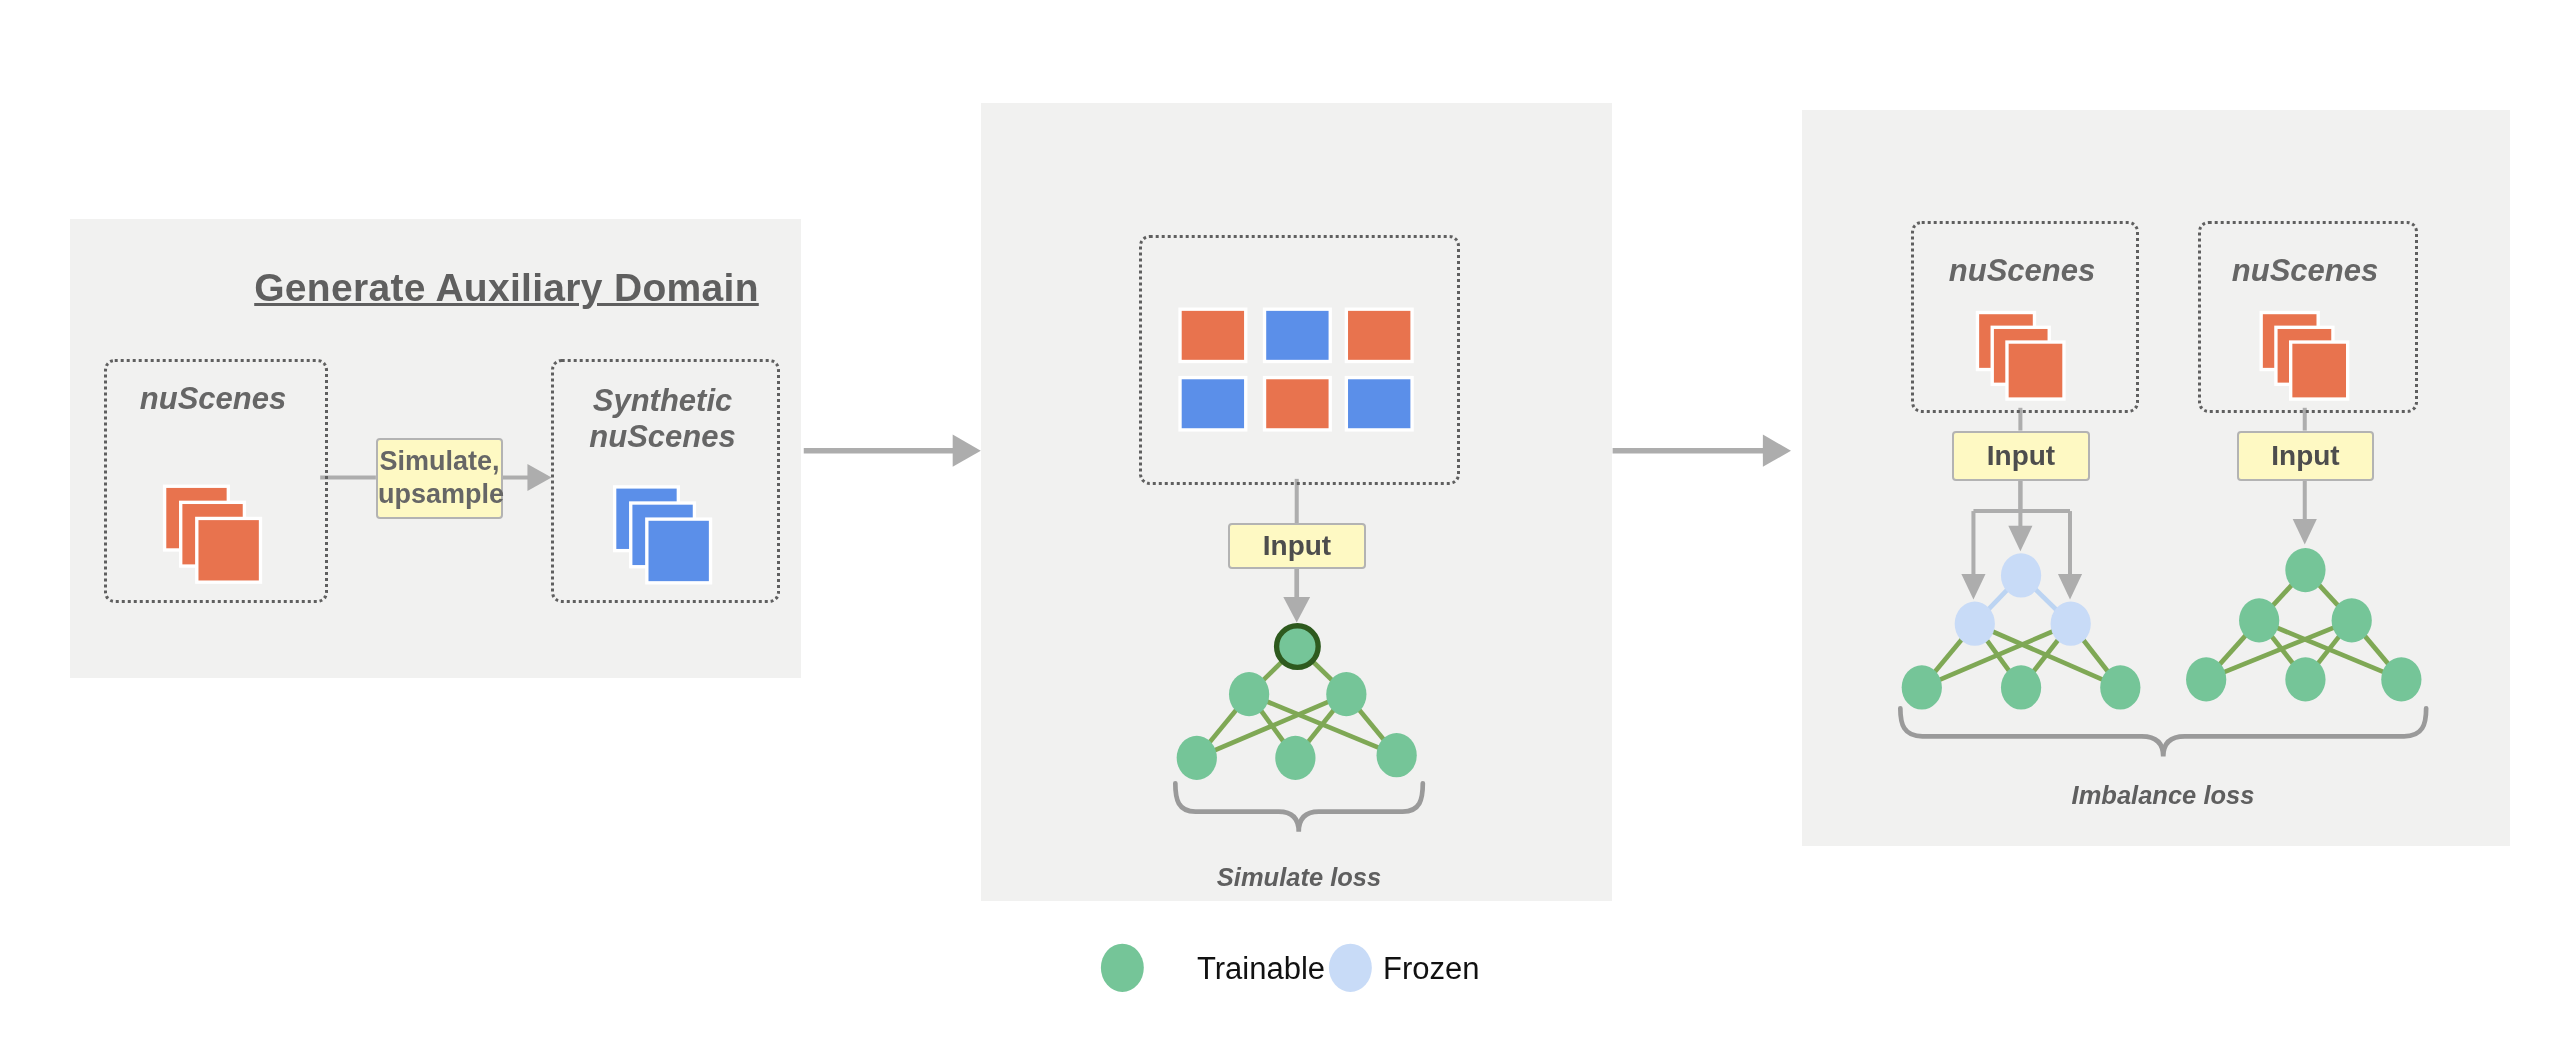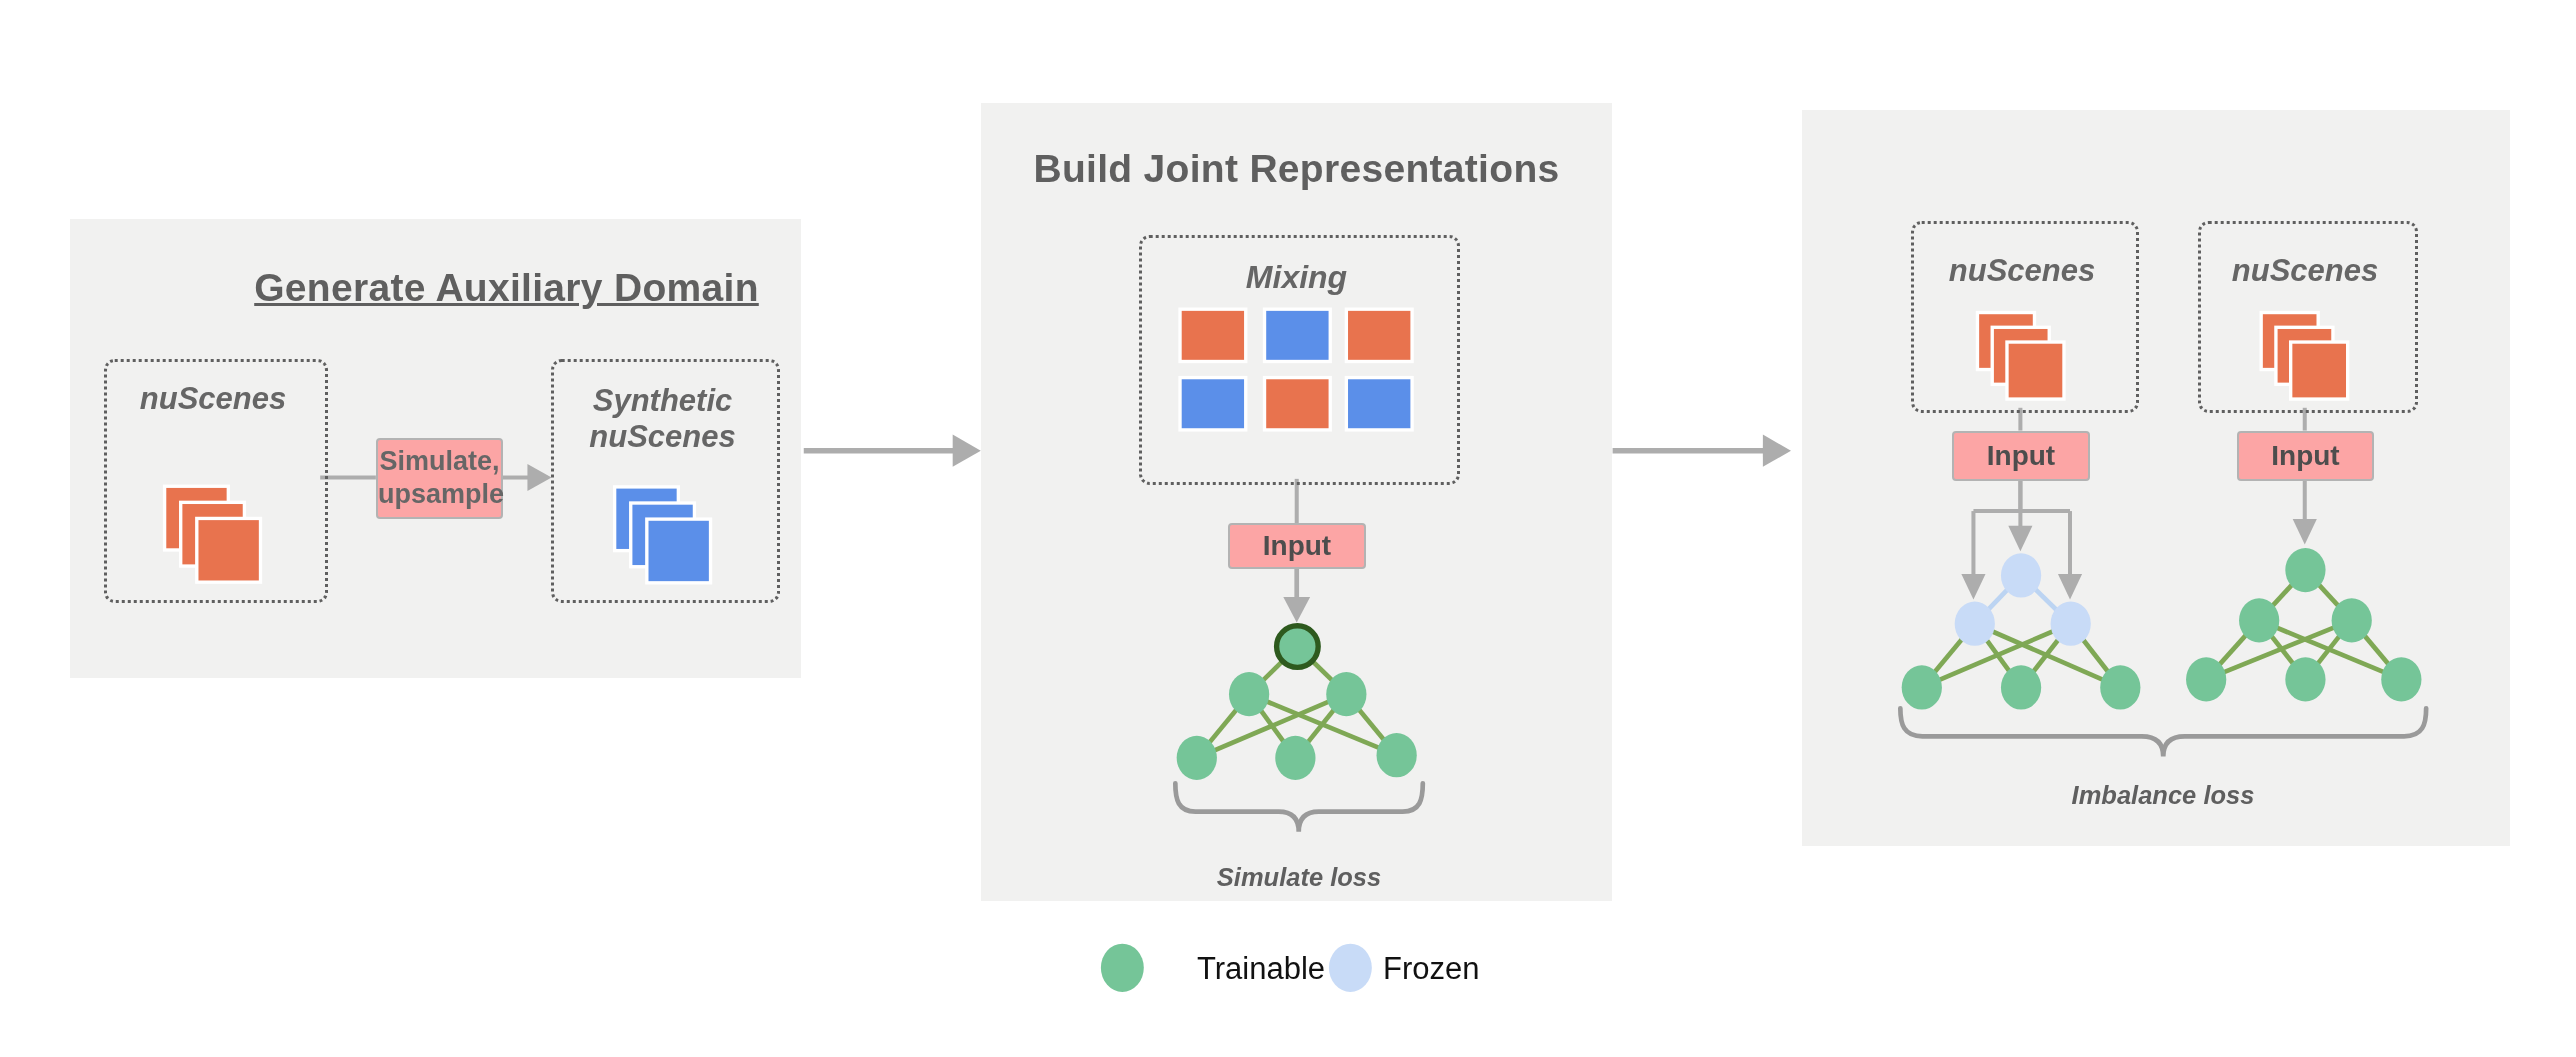--- a/index.html
+++ b/index.html
@@ -28,21 +28,21 @@
   #dotbox-mix{left:1139px;top:235px;width:315px;height:244px;}
   #dotbox-lp-left{left:1911px;top:221px;width:222px;height:186px;}
   #dotbox-lp-right{left:2198px;top:221px;width:214px;height:186px;}
   .dataset-label{position:absolute;text-align:center;font-style:italic;font-weight:bold;
           font-size:31px;line-height:36px;color:var(--label-gray,#666666);}
   #lbl-src{left:104px;top:381px;width:218px;}
   #lbl-syn{left:551px;top:383px;width:223px;}
   #lbl-mix{left:1139px;top:259px;width:315px;font-size:32px;}
   #lbl-lp-left{left:1911px;top:253px;width:222px;}
   #lbl-lp-right{left:2198px;top:253px;width:214px;}
-  .wbox{position:absolute;background:#fca5a5;border:2.7px solid var(--box-border,#B3B3B3);
+  .wbox{position:absolute;background:#fef9c3;border:2.7px solid var(--box-border,#B3B3B3);
         border-radius:4px;box-sizing:border-box;text-align:center;
         font-weight:bold;color:var(--label-gray,#666666);}
   #simbox{left:376px;top:438px;width:127px;height:81px;font-size:27px;line-height:33px;padding-top:4.7px;}
   .inputbox{font-size:28px;color:var(--input-gray,#4D4D4D);}
   #input-mid{left:1228px;top:523px;width:138px;height:46px;line-height:42px;}
   #input-lp-left{left:1952px;top:431px;width:138px;height:50px;line-height:46px;}
   #input-lp-right{left:2237px;top:431px;width:137px;height:50px;line-height:46px;}
   .lossline{position:absolute;text-align:center;font-style:italic;font-weight:bold;
         font-size:25.5px;color:var(--title-gray,#5F5F5F);margin-top:16px;}
   #loss-standard{left:1115px;top:847px;width:368px;}
@@ -204,34 +204,32 @@
       <ellipse cx="3580" cy="1013" rx="30" ry="33" style="fill:var(--green,#75C598)"></ellipse>
     </g>
 
     <path d="M 2833 1056 C 2833 1080 2838 1098 2866 1098 L 3193 1098 C 3210 1098 3225 1104 3225 1128 C 3225 1104 3240 1098 3257 1098 L 3584 1098 C 3612 1098 3617 1080 3617 1056" fill="none" style="stroke:var(--brace-gray,#9A9A9A)" stroke-width="7" stroke-linecap="round"></path>
 
     <ellipse cx="1673" cy="1443" rx="32" ry="36" style="fill:var(--green,#75C598)"></ellipse>
     <ellipse cx="2013" cy="1443" rx="32" ry="36" style="fill:var(--frozen-blue,#C8DBF7)"></ellipse>
   </svg>
 
   <div class="ptitle" id="p1-title">Generate Auxiliary Domain</div>
-  <div class="ptitle" id="p2-title">Build Joint Representations</div>
 
   <div class="dotbox" id="dotbox-src"></div>
   <div class="dotbox" id="dotbox-syn"></div>
   <div class="dotbox" id="dotbox-mix"></div>
   <div class="dotbox" id="dotbox-lp-left"></div>
   <div class="dotbox" id="dotbox-lp-right"></div>
 
   <div class="dataset-label" id="lbl-src">nuScenes</div>
   <div class="dataset-label" id="lbl-syn">
     <div>Synthetic</div>
     <div>nuScenes</div>
   </div>
-  <div class="dataset-label" id="lbl-mix">Mixing</div>
   <div class="dataset-label" id="lbl-lp-left">nuScenes</div>
   <div class="dataset-label" id="lbl-lp-right">nuScenes</div>
 
   <div class="wbox" id="simbox">
     <div>Simulate,</div>
     <div>upsample</div>
   </div>
   <div class="wbox inputbox" id="input-mid">Input</div>
   <div class="wbox inputbox" id="input-lp-left">Input</div>
   <div class="wbox inputbox" id="input-lp-right">Input</div>

